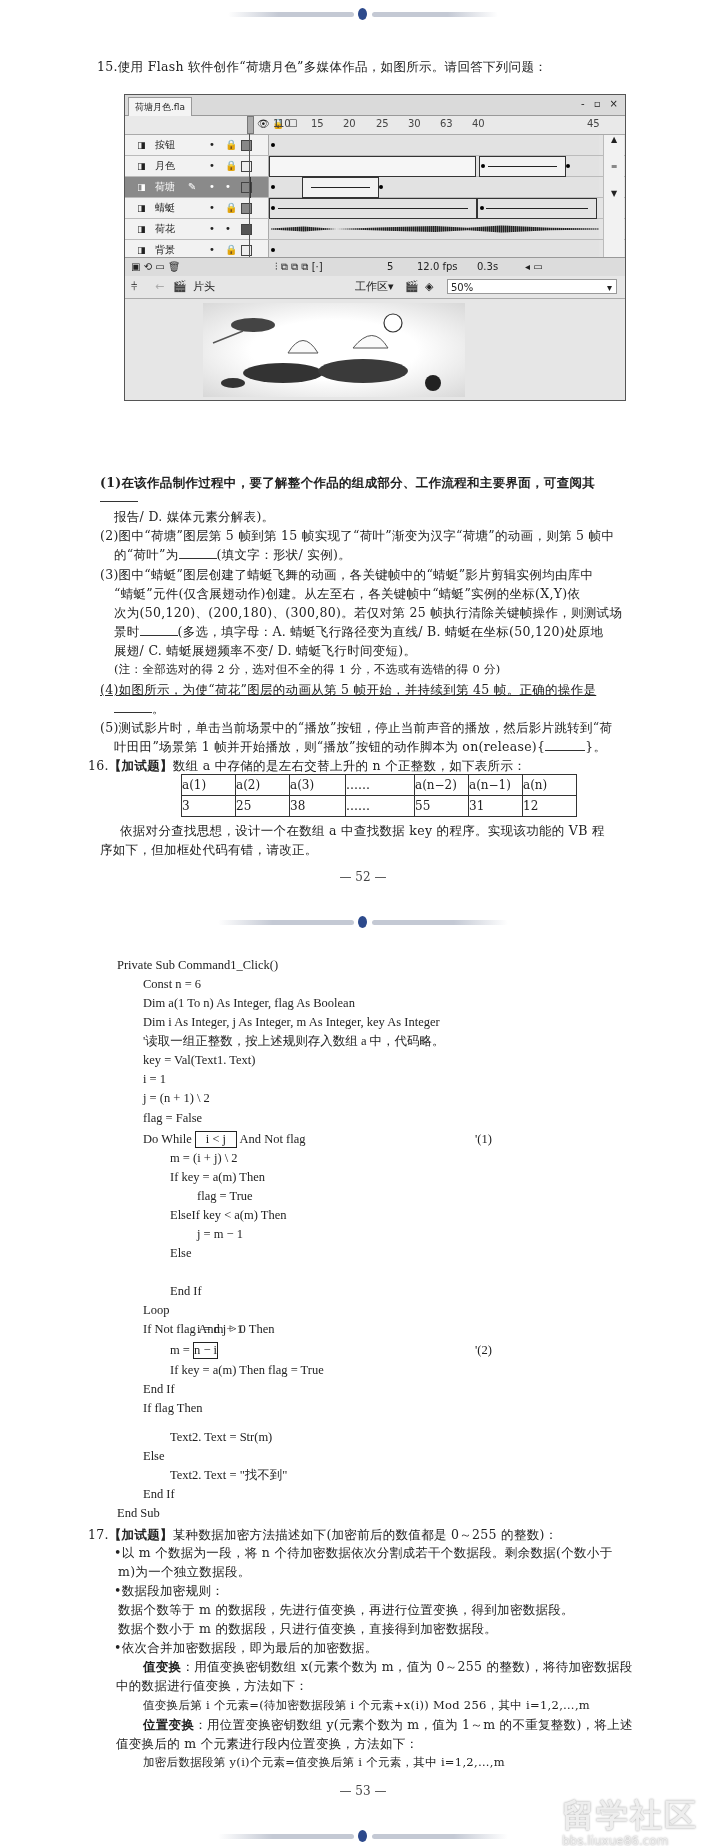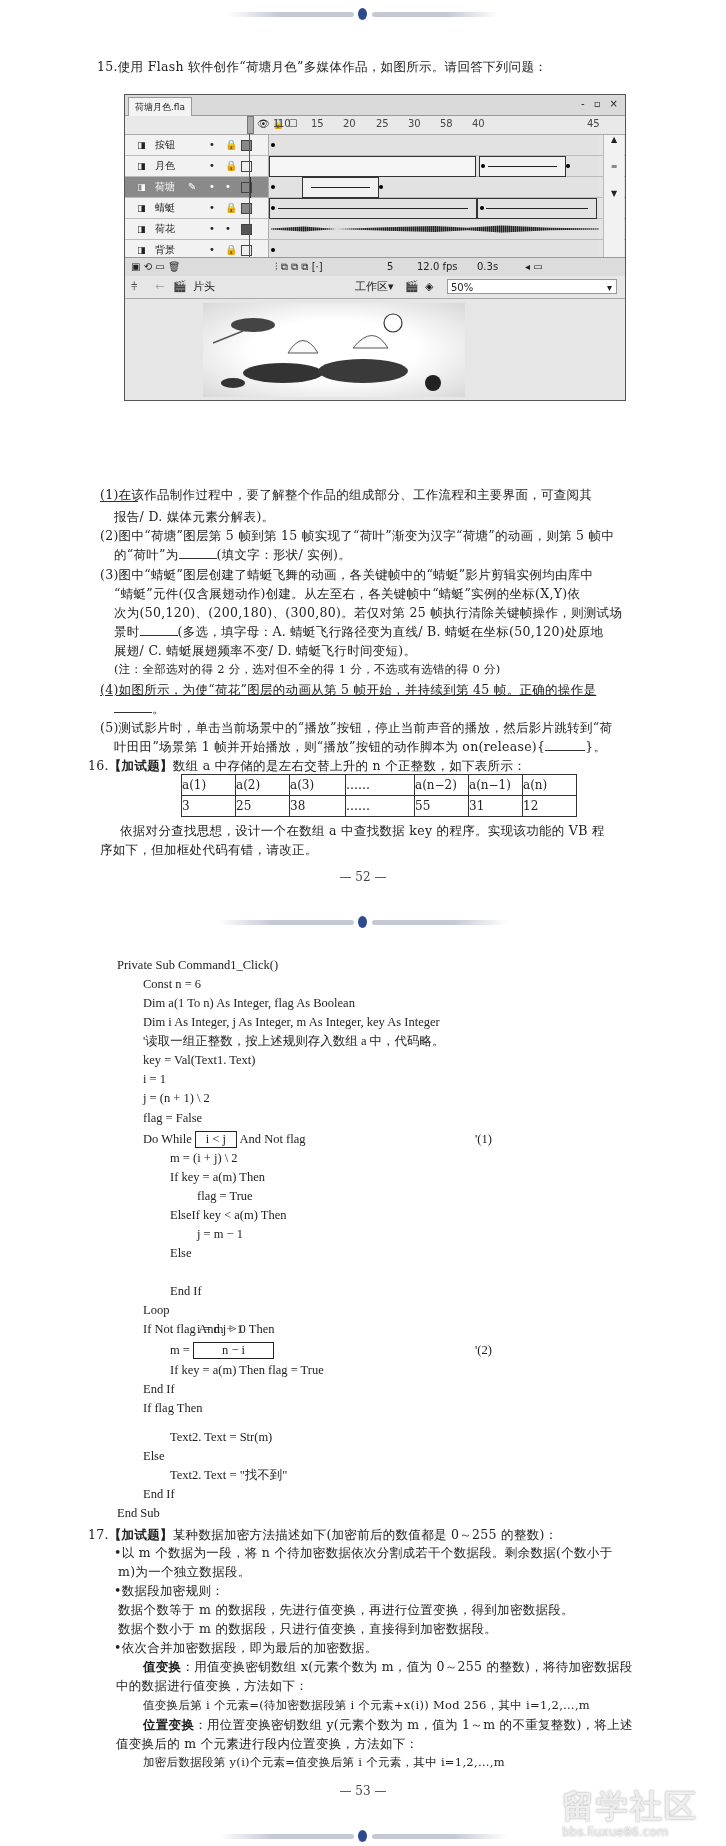--- a/index.html
+++ b/index.html
@@ -46,21 +46,21 @@
   .zoomsel{position:absolute;left:322px;top:3px;width:170px;height:15px;background:#fff;border:1px solid #999;font-size:10px;line-height:15px;padding-left:3px;box-sizing:border-box;}
   .stage{position:absolute;left:0;top:204px;width:500px;height:101px;background:#e6e6e6;}
   .canvas{position:absolute;left:78px;top:4px;width:262px;height:190px;background:radial-gradient(ellipse at center,#fff 45%,#d8d8d8 100%);}
   
   table.arr{position:absolute;left:181px;top:769px;border-collapse:collapse;font-size:12px;font-family:"DejaVu Serif","Liberation Serif",serif;}
   table.arr td{border:1px solid #333;height:20px;text-align:left;padding:0;}
   .codeline{position:absolute;font-size:12.5px;line-height:17px;white-space:nowrap;font-family:"Liberation Serif","DejaVu Serif",serif;}
   .boxed{display:inline-block;border:1.5px solid #222;padding:0 10px;line-height:15px;}
   .pagenum{position:absolute;font-size:12px;color:#444;width:726px;text-align:center;left:0;}
   .watermark{position:absolute;left:562px;top:1785px;width:150px;height:60px;color:#eee;text-shadow:0 0 2px #999;font-family:"DejaVu Sans",sans-serif;}
-  .watermark .big{font-size:32px;font-weight:bold;letter-spacing:2px;}
+  .watermark .big{font-size:32px;font-weight:bold;letter-spacing:2px;margin-top:9px;}
   .watermark .small{font-size:12px;margin-top:-4px;}
 </style>
 </head>
 <body>
 
 <div class="divider" style="top:4px;">
   <div class="bar" style="left:228px;width:126px;"></div>
     <div class="dot"></div>
     <div class="bar r" style="left:372px;width:126px;"></div>
 </div>
@@ -74,21 +74,21 @@
   </div>
   <div class="fl-ruler">
     <span class="hdricons">👁 🔒 ☐</span>
     <span class="num" style="left:148px;">1</span>
     <span class="num" style="left:123px;">5</span>
     <span class="num" style="left:153px;">10</span>
     <span class="num" style="left:186px;">15</span>
     <span class="num" style="left:218px;">20</span>
     <span class="num" style="left:251px;">25</span>
     <span class="num" style="left:283px;">30</span>
-    <span class="num" style="left:315px;">58</span>
+    <span class="num" style="left:315px;">63</span>
     <span class="num" style="left:347px;">40</span>
     <span class="num" style="left:462px;">45</span>
   </div>
   <div class="playhead"></div>
 
   <div class="layers">
     <div class="layer">
       <div class="lname">
           <span class="ic">◨</span>
           <span class="nm">按钮</span>
@@ -214,21 +214,21 @@
         <path d="M150 45 Q170 20 185 45 Z" fill="#fafafa" stroke="#555"></path>
         <ellipse cx="80" cy="70" rx="40" ry="10" fill="#333"></ellipse>
         <ellipse cx="160" cy="68" rx="45" ry="12" fill="#3a3a3a"></ellipse>
         <ellipse cx="30" cy="80" rx="12" ry="5" fill="#333"></ellipse>
         <circle cx="230" cy="80" r="8" fill="#222"></circle>
       </svg>
     </div>
   </div>
 </div>
 
-<div class="txt" style="left:100px;top:486px;">(1)在该作品制作过程中，要了解整个作品的组成部分、工作流程和主要界面，可查阅其</div>
+<div class="txt" style="left:100px;top:474px;font-weight:bold;">(1)在该作品制作过程中，要了解整个作品的组成部分、工作流程和主要界面，可查阅其</div>
 <div class="txt" style="left:100px;top:489px;"><span class="blank" style="width:38px;"></span></div>
 <div class="txt" style="left:114px;top:508px;">报告/ D. 媒体元素分解表)。</div>
 
 <div class="txt" style="left:100px;top:527px;">(2)图中“荷塘”图层第 5 帧到第 15 帧实现了“荷叶”渐变为汉字“荷塘”的动画，则第 5 帧中</div>
 <div class="txt" style="left:114px;top:546px;"><span>的“荷叶”为</span><span class="blank" style="width:38px;"></span><span>(填文字：形状/ 实例)。</span></div>
 
 <div class="txt" style="left:100px;top:566px;">(3)图中“蜻蜓”图层创建了蜻蜓飞舞的动画，各关键帧中的“蜻蜓”影片剪辑实例均由库中</div>
 <div class="txt" style="left:114px;top:585px;">“蜻蜓”元件(仅含展翅动作)创建。从左至右，各关键帧中“蜻蜓”实例的坐标(X,Y)依</div>
 <div class="txt" style="left:114px;top:604px;">次为(50,120)、(200,180)、(300,80)。若仅对第 25 帧执行清除关键帧操作，则测试场</div>
 <div class="txt" style="left:114px;top:623px;"><span>景时</span><span class="blank" style="width:38px;"></span><span>(多选，填字母：A. 蜻蜓飞行路径变为直线/ B. 蜻蜓在坐标(50,120)处原地</span></div>
@@ -291,21 +291,21 @@
 <div class="codeline" style="left:170px;top:1150px;">m = (i + j) \ 2</div>
 <div class="codeline" style="left:170px;top:1169px;">If key = a(m) Then</div>
 <div class="codeline" style="left:197px;top:1188px;">flag = True</div>
 <div class="codeline" style="left:170px;top:1207px;">ElseIf key &lt; a(m) Then</div>
 <div class="codeline" style="left:197px;top:1226px;">j = m − 1</div>
 <div class="codeline" style="left:170px;top:1245px;">Else</div>
 <div class="codeline" style="left:197px;top:1321px;">i = m + 1</div>
 <div class="codeline" style="left:170px;top:1283px;">End If</div>
 <div class="codeline" style="left:143px;top:1302px;">Loop</div>
 <div class="codeline" style="left:143px;top:1321px;">If Not flag And j &gt; 0 Then</div>
-<div class="codeline" style="left:170px;top:1342px;"><span>m =</span> <span class="boxed" style="padding:0 28px;">n − i</span></div>
+<div class="codeline" style="left:170px;top:1342px;"><span>m =</span> <span class="boxed" style="padding:0 0;">n − i</span></div>
 <div class="codeline" style="left:475px;top:1342px;">'(2)</div>
 <div class="codeline" style="left:170px;top:1362px;">If key = a(m) Then flag = True</div>
 <div class="codeline" style="left:143px;top:1381px;">End If</div>
 <div class="codeline" style="left:143px;top:1400px;">If flag Then</div>
 <div class="codeline" style="left:170px;top:1429px;">Text2. Text = Str(m)</div>
 <div class="codeline" style="left:143px;top:1448px;">Else</div>
 <div class="codeline" style="left:170px;top:1467px;">Text2. Text = "找不到"</div>
 <div class="codeline" style="left:143px;top:1486px;">End If</div>
 <div class="codeline" style="left:117px;top:1505px;">End Sub</div>
 

